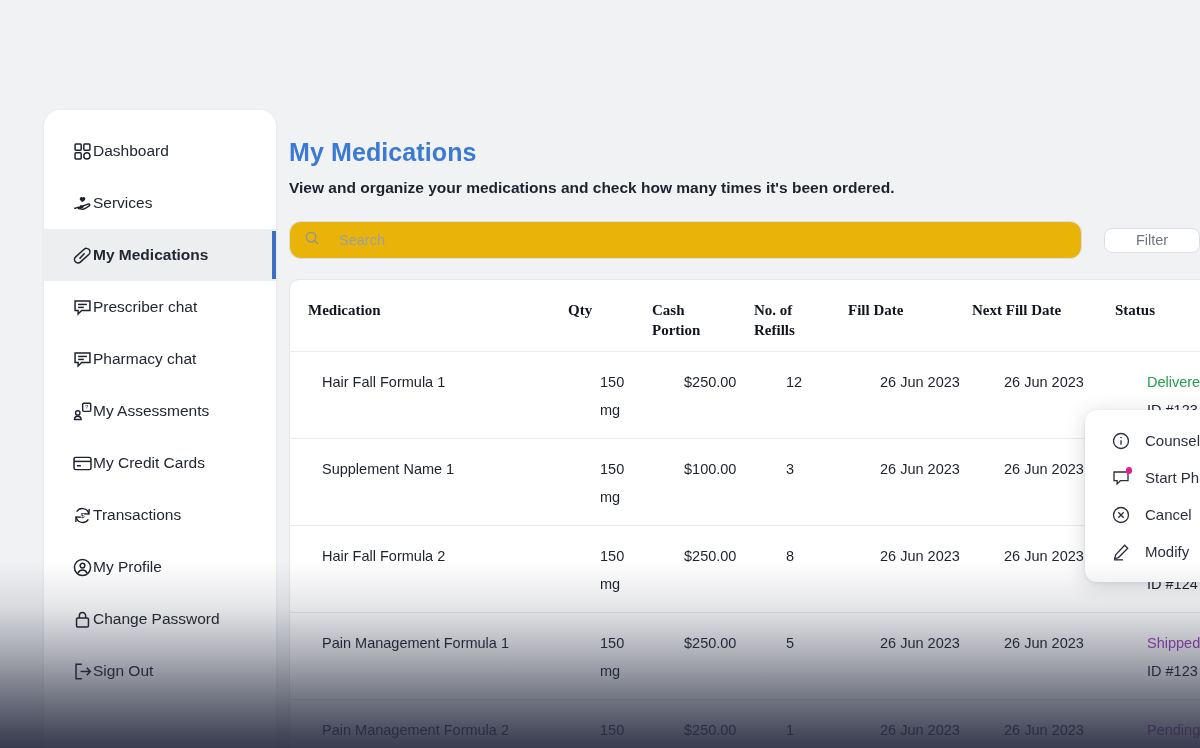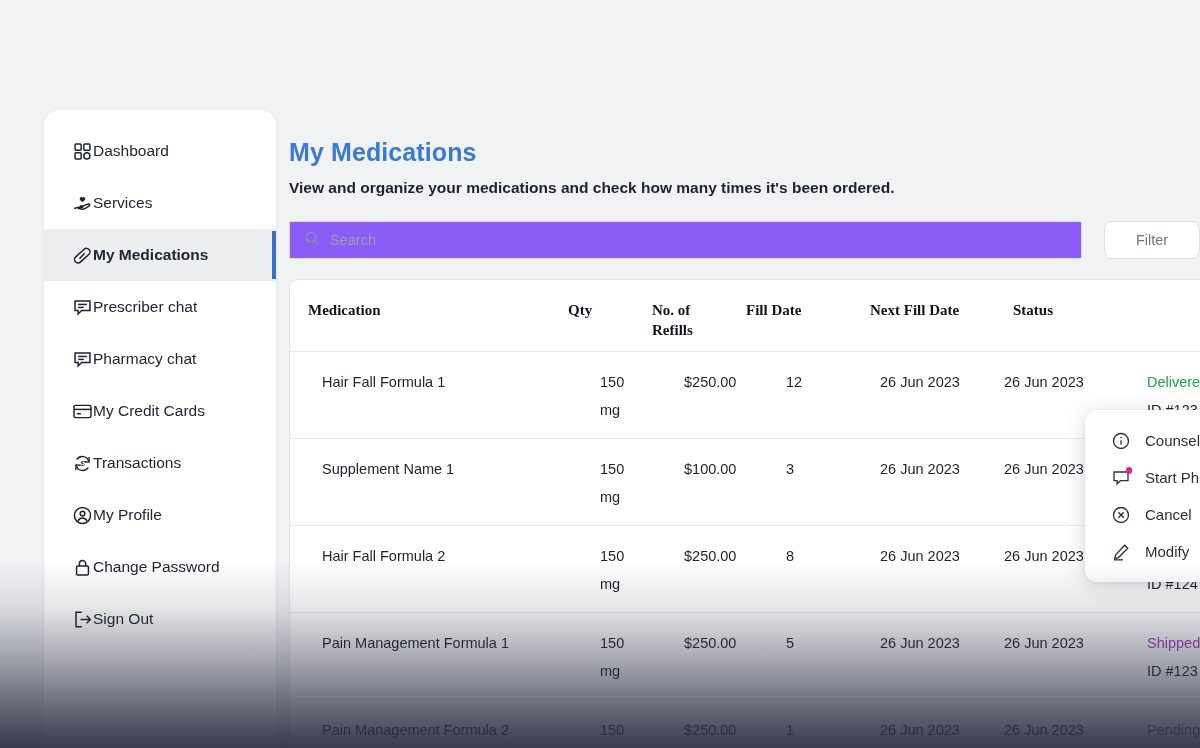--- a/index.html
+++ b/index.html
@@ -66,32 +66,32 @@
     font-size: 25px; font-weight: 700; color: #3b7ad4; letter-spacing: 0.1px;
   }
   .page-sub {
     margin-left: 13px; margin-top: 12px;
     font-size: 15.5px; font-weight: 700; color: #1d222e;
   }
 
   
   .searchrow { margin-left: 13px; margin-top: 24px; display: flex; align-items: center; gap: 22px; }
   .searchbox {
-    width: 842px; height: 38px; background: #8b5cf6;
-    border: 1px solid #dcdfe3; border-radius: 0;
-    display: flex; align-items: center; padding: 0 14px; gap: 10px;
+    width: 842px; height: 38px; background: #eab308;
+    border: 1px solid #dcdfe3; border-radius: 12px;
+    display: flex; align-items: center; padding: 0 14px; gap: 19px;
   }
   .searchbox svg { width: 16px; height: 16px; flex: 0 0 16px; }
   .searchbox input {
     border: 0; outline: none; width: 100%;
     font-family: "Liberation Sans", sans-serif; font-size: 14.5px; color: #2b303b; background: transparent;
   }
   .searchbox input::placeholder { color: #9aa0aa; }
   .filter-btn {
-    height: 38px; min-width: 96px; padding: 6px 20px;
+    height: 25px; min-width: 96px; padding: 6px 20px;
     background: #fff; border: 1px solid #dcdfe3; border-radius: 8px;
     display: flex; align-items: center; justify-content: center;
     font-size: 14.5px; color: #6f757f; white-space: nowrap;
   }
 
   
   .tablecard {
     margin-left: 13px; margin-top: 20px;
     width: 1050px; background: #fff;
     border: 1px solid #e4e6ea; border-top-left-radius: 10px; border-top-right-radius: 10px;
@@ -205,20 +205,31 @@
       <span class="ico">
         <svg viewBox="0 0 24 24" fill="none" stroke="#1d222e" stroke-width="1.7">
           <path d="M3.5 4.5h17v11h-9.5l-4 4v-4h-3.5z"></path>
             <line x1="7" y1="8.5" x2="17" y2="8.5"></line>
             <line x1="7" y1="11.9" x2="13.5" y2="11.9"></line>
         </svg>
       </span>
       <span class="nav-label">Pharmacy chat</span>
     </div>
 
+    <div class="nav-item">
+      <span class="ico">
+        <svg viewBox="0 0 24 24" fill="none" stroke="#1d222e" stroke-width="1.6">
+          <circle cx="6.6" cy="13.6" r="2.5"></circle>
+            <path d="M2.8 21.2c0-2.4 1.7-3.8 3.8-3.8s3.8 1.4 3.8 3.8z"></path>
+          <rect x="12.2" y="2.6" width="9.2" height="9.2" rx="1.2"></rect>
+          <text x="16.8" y="9.6" font-size="7" fill="#1d222e" stroke="none" text-anchor="middle" font-family="Liberation Sans, sans-serif">?</text>
+        </svg>
+      </span>
+      <span class="nav-label">My Assessments</span>
+    </div>
 
     <div class="nav-item">
       <span class="ico">
         <svg viewBox="0 0 24 24" fill="none" stroke="#1d222e" stroke-width="1.7">
           <rect x="2.3" y="5" width="19.4" height="14" rx="2"></rect>
             <line x1="2.3" y1="9.6" x2="21.7" y2="9.6"></line>
             <line x1="5.6" y1="14.6" x2="10.2" y2="14.6"></line>
         </svg>
       </span>
       <span class="nav-label">My Credit Cards</span>
@@ -286,20 +297,24 @@
         <input type="text" value="" placeholder="Search" style="">
       </div>
       <button class="filter-btn">Filter</button>
     </div>
 
     <div class="tablecard">
 
       <div class="trow thead">
         <div class="cell c-med">Medication</div>
         <div class="cell c-qty">Qty</div>
+        <div class="cell c-cash">
+          <div>Cash</div>
+          <div>Portion</div>
+        </div>
         <div class="cell c-ref">
           <div>No. of</div>
           <div>Refills</div>
         </div>
         <div class="cell c-fill">Fill Date</div>
         <div class="cell c-next">Next Fill Date</div>
         <div class="cell c-stat">Status</div>
       </div>
 
       <div class="trow tbody-row">

